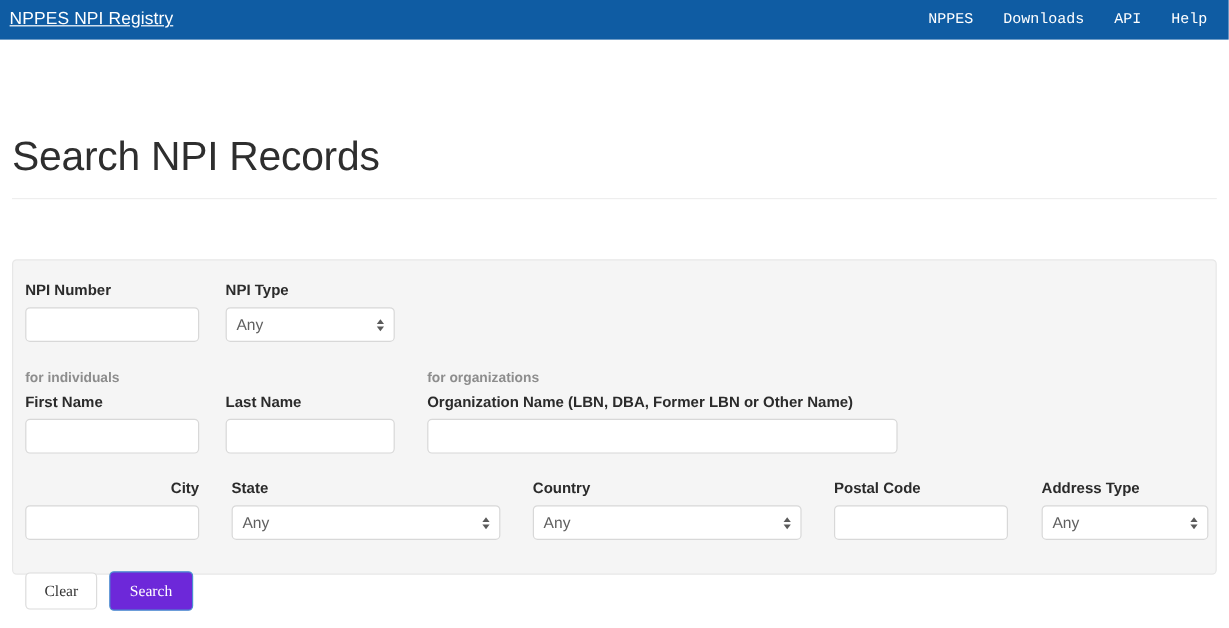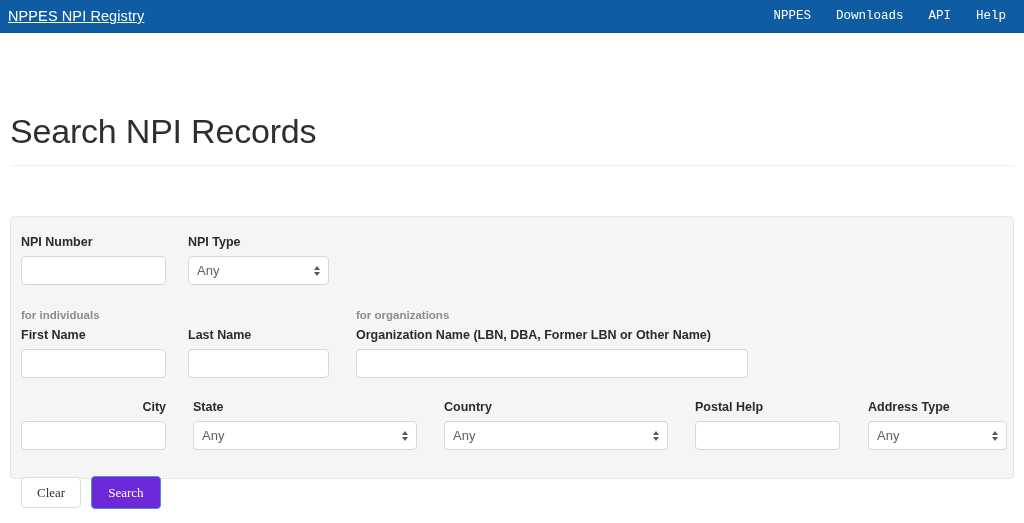--- a/index.html
+++ b/index.html
@@ -290,21 +290,21 @@
         <div class="select-ctl w-country">
           <span class="sel-value">Any</span>
           <span class="arrows">
             <span class="up"></span>
               <span class="down"></span>
           </span>
         </div>
       </div>
 
       <div class="field w-postal gap-e">
-        <span class="label">Postal Help</span>
+        <span class="label">Postal Code</span>
         <input class="ctl w-postal" type="text" placeholder="" style="">
       </div>
 
       <div class="field w-addr gap-f">
         <span class="label">Address Type</span>
         <div class="select-ctl w-addr">
           <span class="sel-value">Any</span>
           <span class="arrows">
             <span class="up"></span>
               <span class="down"></span>

